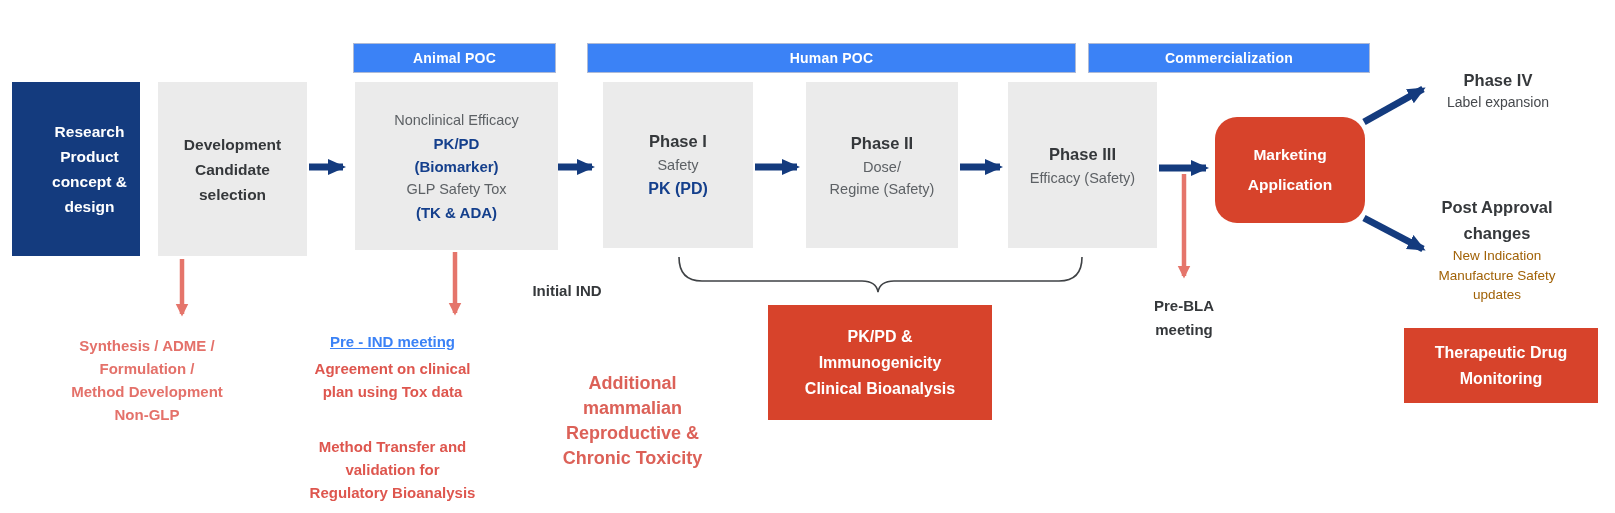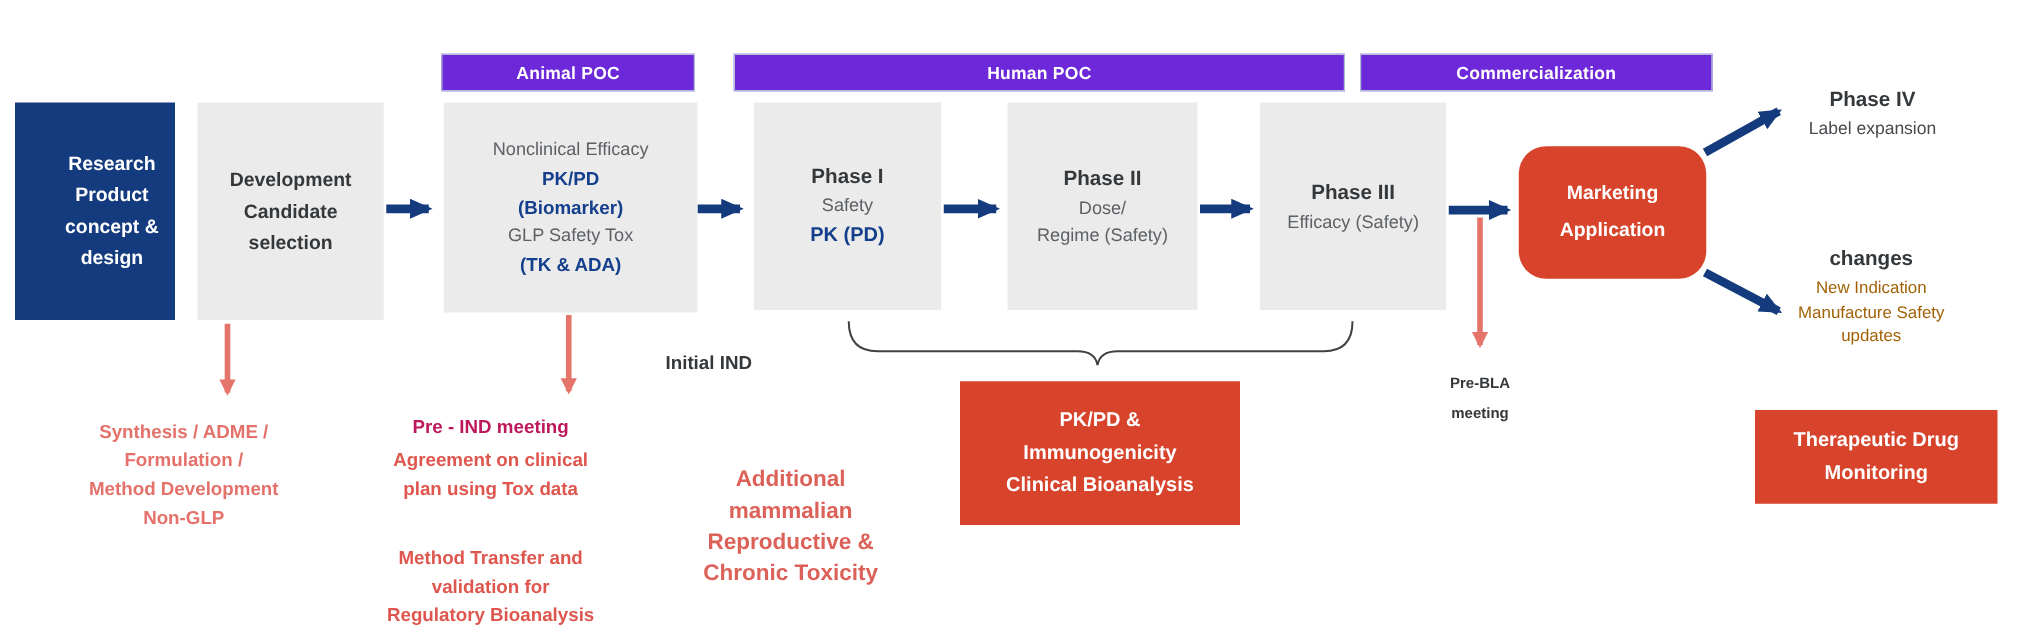--- a/index.html
+++ b/index.html
@@ -5,21 +5,21 @@
   html,body{margin:0;padding:0;background:#fff;}
   body{font-family:"Liberation Sans","DejaVu Sans",sans-serif;}
   #canvas{position:relative;width:1615px;height:513px;background:#ffffff;overflow:hidden;}
   #connectors{position:absolute;left:0;top:0;width:1615px;height:513px;pointer-events:none;}
 
   .box{position:absolute;display:flex;flex-direction:column;justify-content:center;align-items:center;text-align:center;box-sizing:border-box;}
   .navy-box{background:#143B7E;color:#fff;}
   .gray-box{background:#EBEBEB;}
   .red-box{background:#D7432B;color:#fff;}
 
-  .stage-header{position:absolute;height:30px;background:#6d28d9;border:1px solid #AEBAD6;color:#fff;
+  .stage-header{position:absolute;height:30px;background:#3b82f6;border:1px solid #AEBAD6;color:#fff;
     font-weight:bold;font-size:14px;display:flex;align-items:center;justify-content:center;box-sizing:border-box;letter-spacing:.2px;}
 
   .research{left:12px;top:82px;width:128px;height:174px;font-weight:bold;font-size:15.5px;line-height:25px;padding-left:27px;}
   .development{left:158px;top:82px;width:149px;height:174px;color:#35383B;font-weight:bold;font-size:15.5px;line-height:25px;}
 
   .hdr-animal{left:353px;top:43px;width:203px;}
   .hdr-human{left:587px;top:43px;width:489px;}
   .hdr-comm{left:1088px;top:43px;width:282px;}
 
   .animalbox{left:355px;top:82px;width:203px;height:168px;font-size:14.5px;line-height:23px;}
@@ -42,26 +42,26 @@
   .phase4blk{left:1398px;top:68px;width:200px;}
   .phase4blk .title{color:#35383B;font-weight:bold;font-size:16.5px;line-height:24px;}
   .phase4blk .sub{color:#46494D;font-size:14px;line-height:20px;}
 
   .postappblk{left:1388px;top:194px;width:218px;}
   .postappblk .title{color:#35383B;font-weight:bold;font-size:16.5px;line-height:26px;}
   .postappblk .sub{color:#a16207;font-size:13.5px;line-height:19.5px;}
 
   .synthblk{left:18px;top:334px;width:258px;color:#E4716A;font-weight:bold;font-size:15px;line-height:23px;}
   .preindblk{left:285px;top:330px;width:215px;font-size:15px;font-weight:bold;line-height:23px;}
-  .preindblk .title{color:#be185d;}
+  .preindblk .title{color:#3b82f6;text-decoration:underline;}
   .preindblk .grp-a{color:#DE564E;margin-top:4px;}
   .preindblk .grp-b{color:#DE564E;margin-top:32px;}
   .initialind{left:502px;top:279px;width:130px;color:#35383B;font-weight:bold;font-size:15px;line-height:23px;}
   .addtoxblk{left:535px;top:371px;width:195px;color:#DC6158;font-weight:bold;font-size:18px;line-height:25px;}
-  .preblablk{left:1108px;top:294px;width:152px;color:#35383B;font-weight:bold;font-size:12px;line-height:24px;}
+  .preblablk{left:1108px;top:294px;width:152px;color:#35383B;font-weight:bold;font-size:15px;line-height:24px;}
 </style>
 </head>
 <body>
 
 <div id="canvas">
 
   <svg id="connectors" viewBox="0 0 1615 513" xmlns="http://www.w3.org/2000/svg">
     <defs>
       <marker id="mNavy" markerUnits="userSpaceOnUse" markerWidth="20" markerHeight="18" refX="15" refY="8" orient="auto">
         <path d="M0,0 L18,8 L0,16 Z" fill="#143B7E"></path>
@@ -140,20 +140,21 @@
     <div>Therapeutic Drug</div>
     <div>Monitoring</div>
   </div>
 
   <div class="txtblock phase4blk">
     <div class="title">Phase IV</div>
     <div class="sub">Label expansion</div>
   </div>
 
   <div class="txtblock postappblk">
+    <div class="title">Post Approval</div>
     <div class="title">changes</div>
     <div class="sub">New Indication</div>
     <div class="sub">Manufacture Safety</div>
     <div class="sub">updates</div>
   </div>
 
   <div class="txtblock synthblk">
     <div>Synthesis / ADME /</div>
     <div>Formulation /</div>
     <div>Method Development</div>

